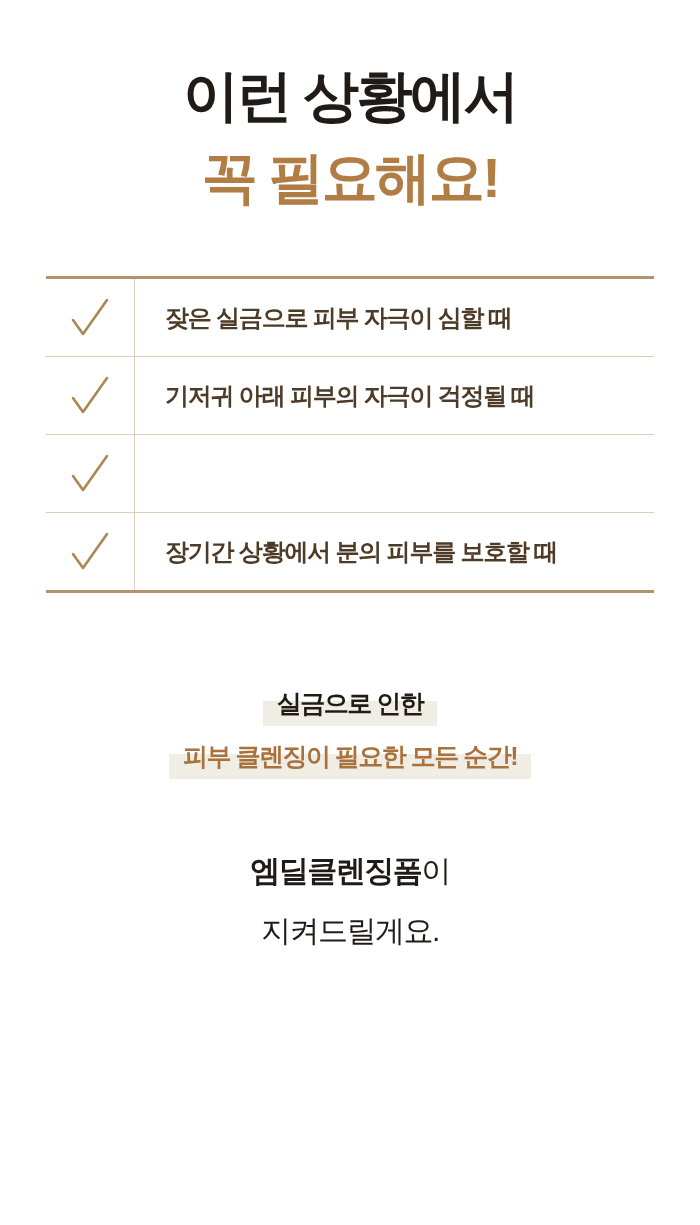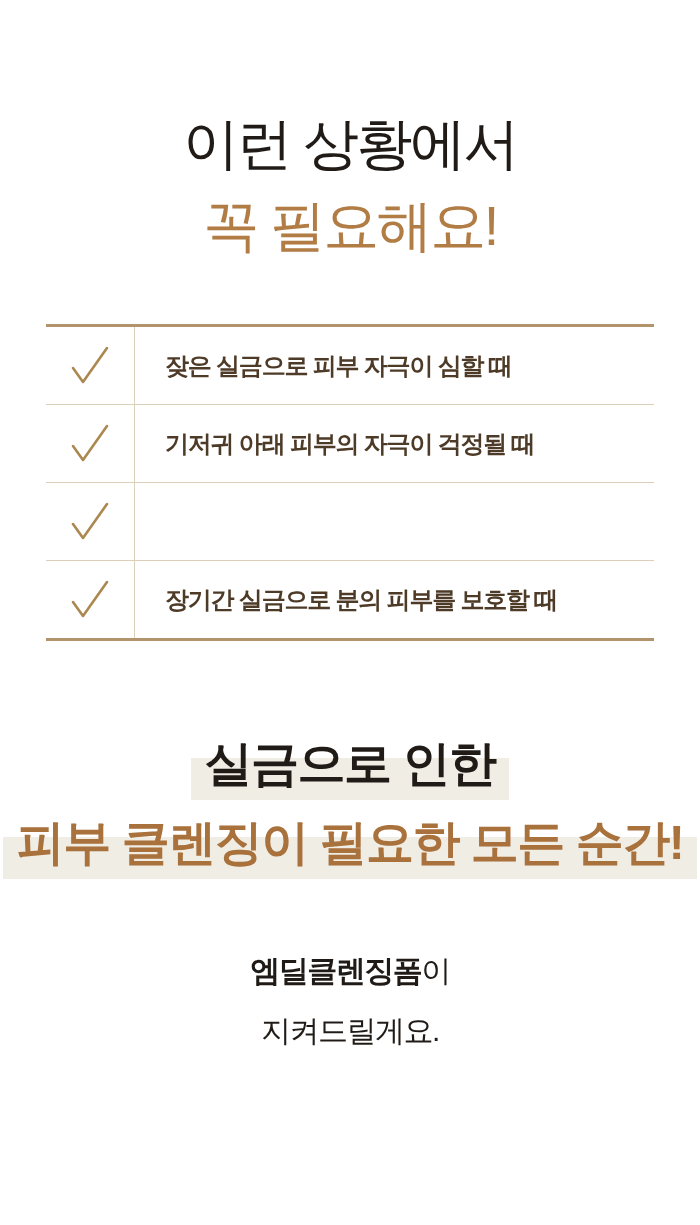--- a/index.html
+++ b/index.html
@@ -9,24 +9,24 @@
   body {
     width: 700px;
     height: 1225px;
     background: #ffffff;
     font-family: "Liberation Sans", "DejaVu Sans", sans-serif;
     overflow: hidden;
   }
 
   
   .headline {
-    padding-top: 108px;
+    padding-top: 60px;
     text-align: center;
     font-size: 56px;
-    font-weight: 400;
+    font-weight: 700;
     letter-spacing: -2.5px;
     line-height: 72px;
   }
   .headline .t1 { color: #201b17; }
   .headline .t2 { color: #b27c45; margin-top: 10px; }
 
   
   .checklist {
     width: 608px;
     margin: 62px auto 0 auto;
@@ -56,21 +56,21 @@
     font-size: 24px;
     font-weight: 600;
     letter-spacing: -1.2px;
     color: #4e3b27;
   }
 
   
   .emphasis {
     margin-top: 94px;
     text-align: center;
-    font-size: 48px;
+    font-size: 25px;
     font-weight: 800;
     letter-spacing: -1.5px;
   }
   .em-line { margin-bottom: 14px; }
   .hl {
     display: inline-block;
     line-height: 1.12;
     padding: 2px 14px 9px 14px;
     background: linear-gradient(180deg, rgba(0,0,0,0) 36%, #f0ede5 36%);
   }
@@ -126,21 +126,21 @@
         </svg>
       </div>
     </div>
 
     <div class="check-row">
       <div class="check-cell">
         <svg width="48" height="46" viewBox="0 0 48 46">
           <polyline points="7,25 17,39 41,5" fill="none" stroke="#ab8850" stroke-width="2.6" stroke-linecap="round" stroke-linejoin="round"></polyline>
         </svg>
       </div>
-      <div class="item-cell">장기간 실금으로 분의 피부를 보호할 때</div>
+      <div class="item-cell">장기간 상황에서 분의 피부를 보호할 때</div>
     </div>
 
   </div>
 
   <div class="emphasis">
     <div class="em-line">
       <span class="hl em1">실금으로 인한</span>
     </div>
     <div class="em-line">
       <span class="hl em2">피부 클렌징이 필요한 모든 순간!</span>

